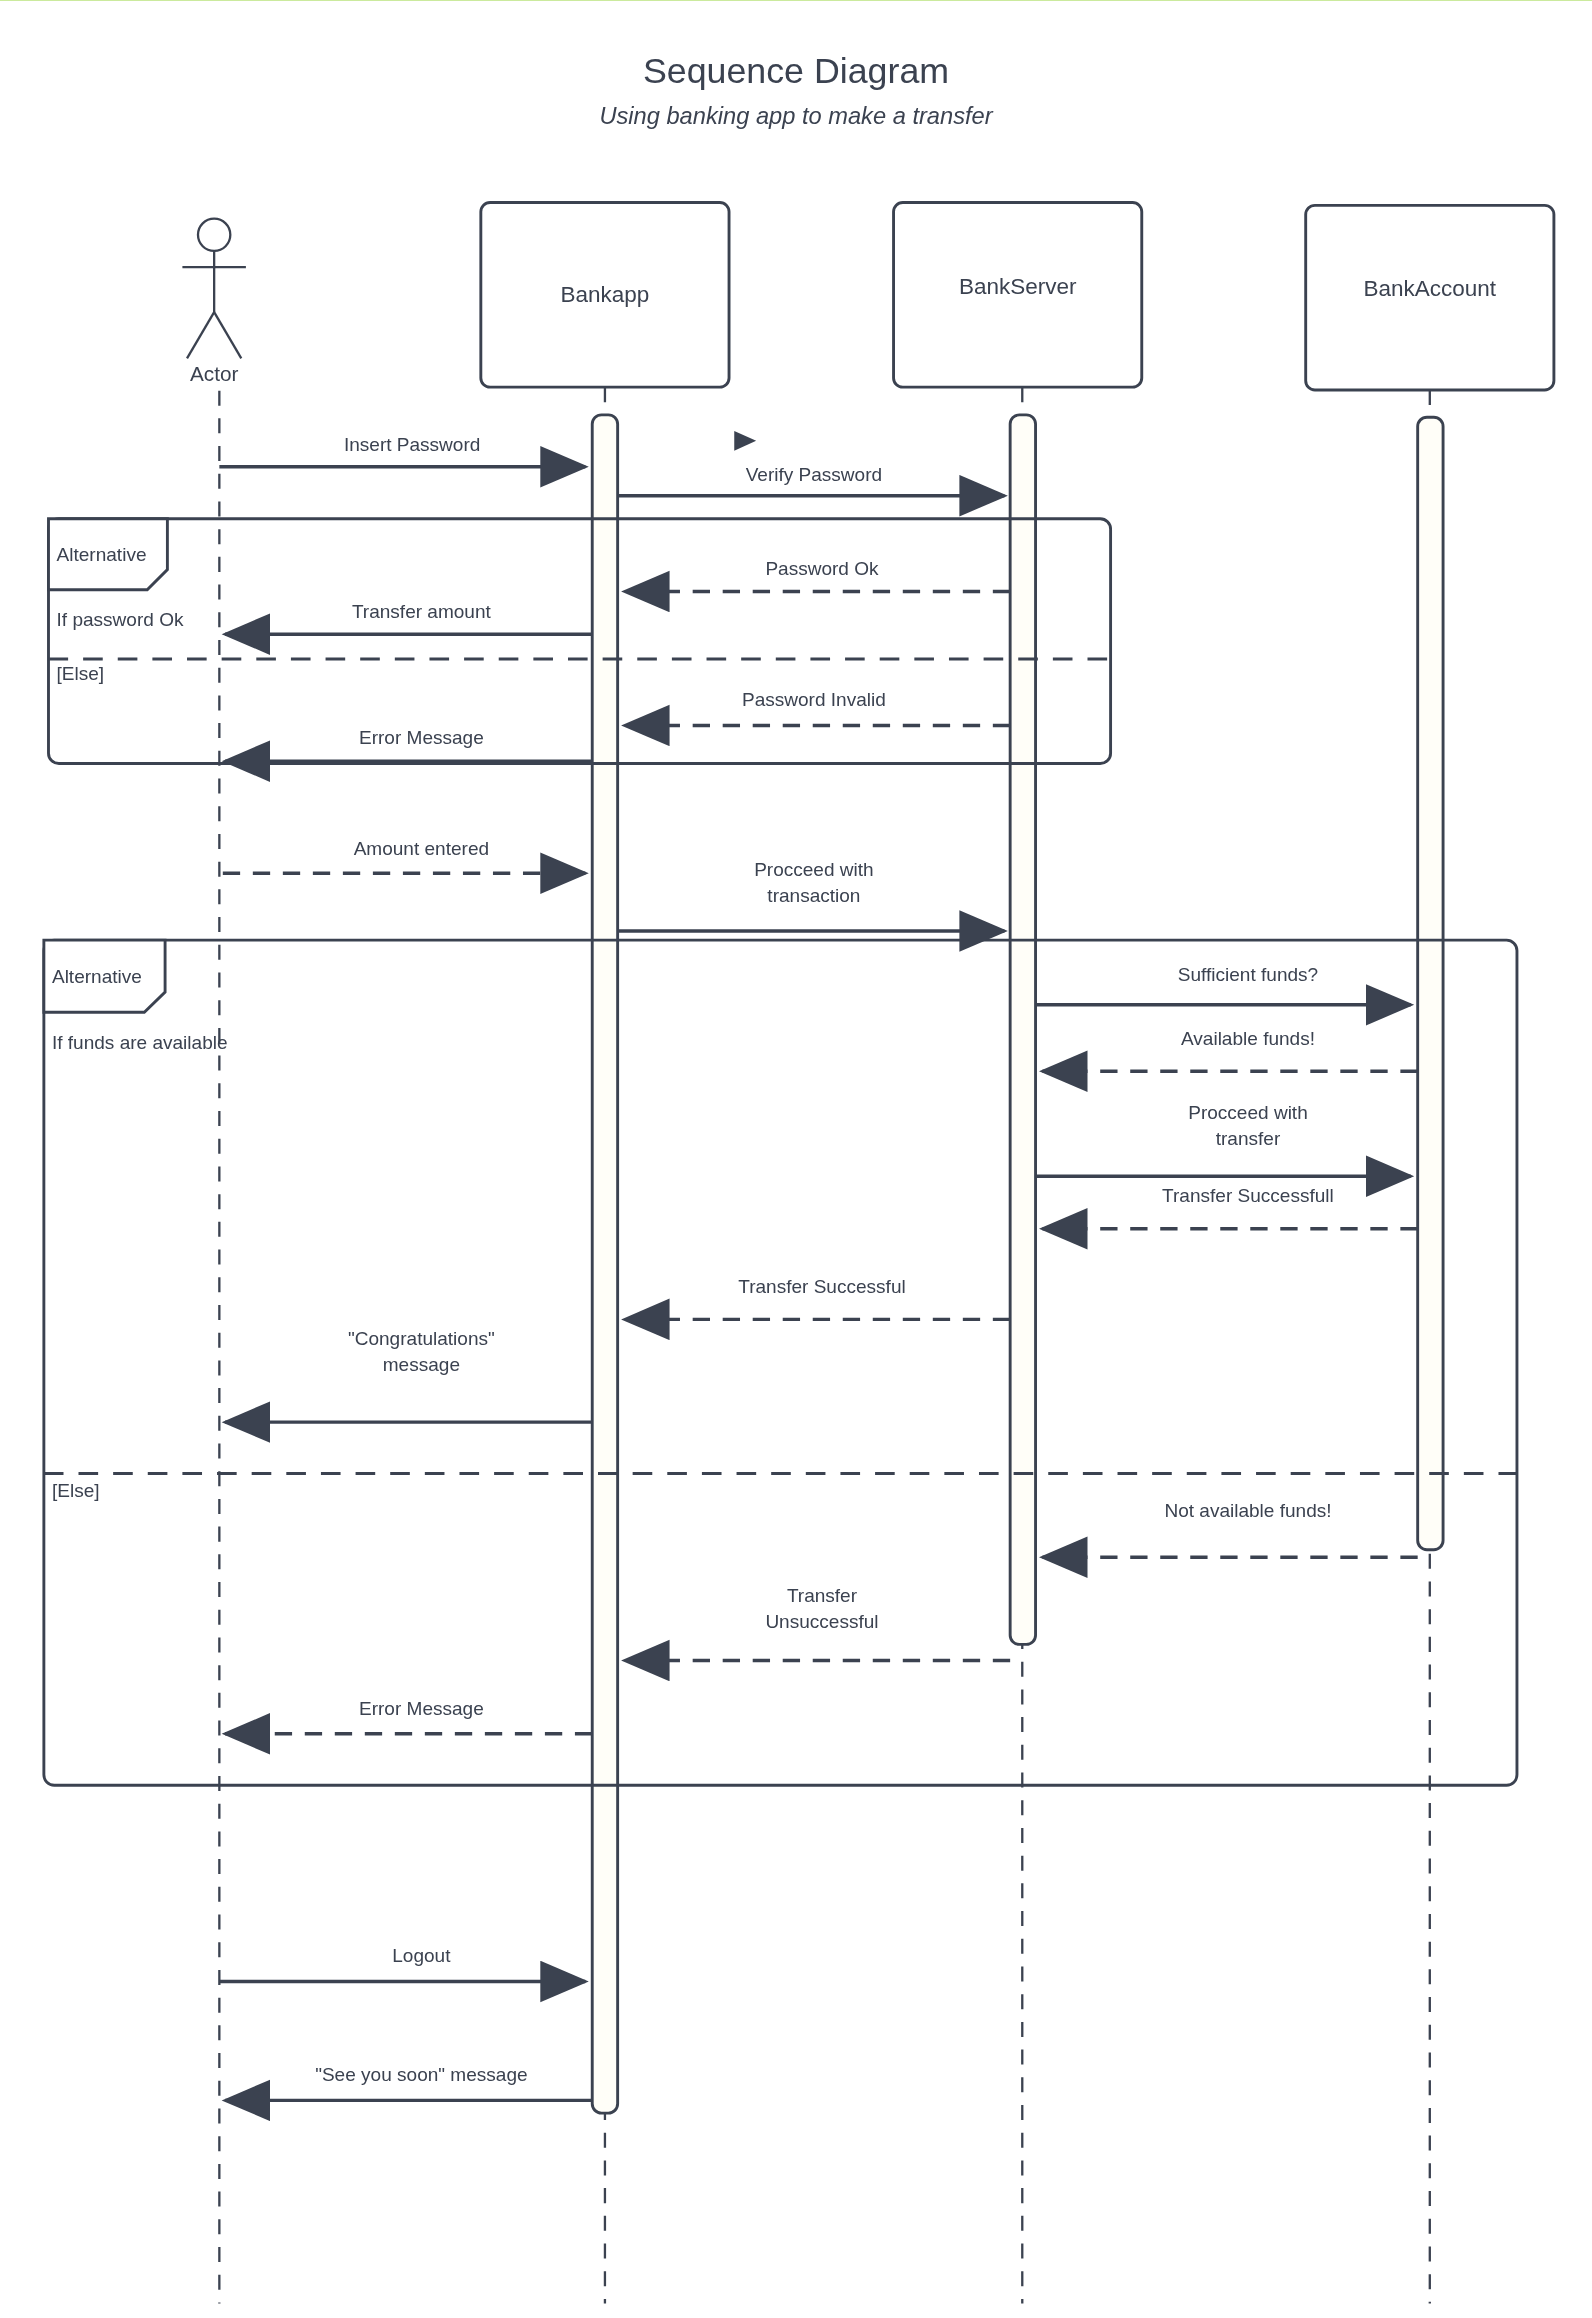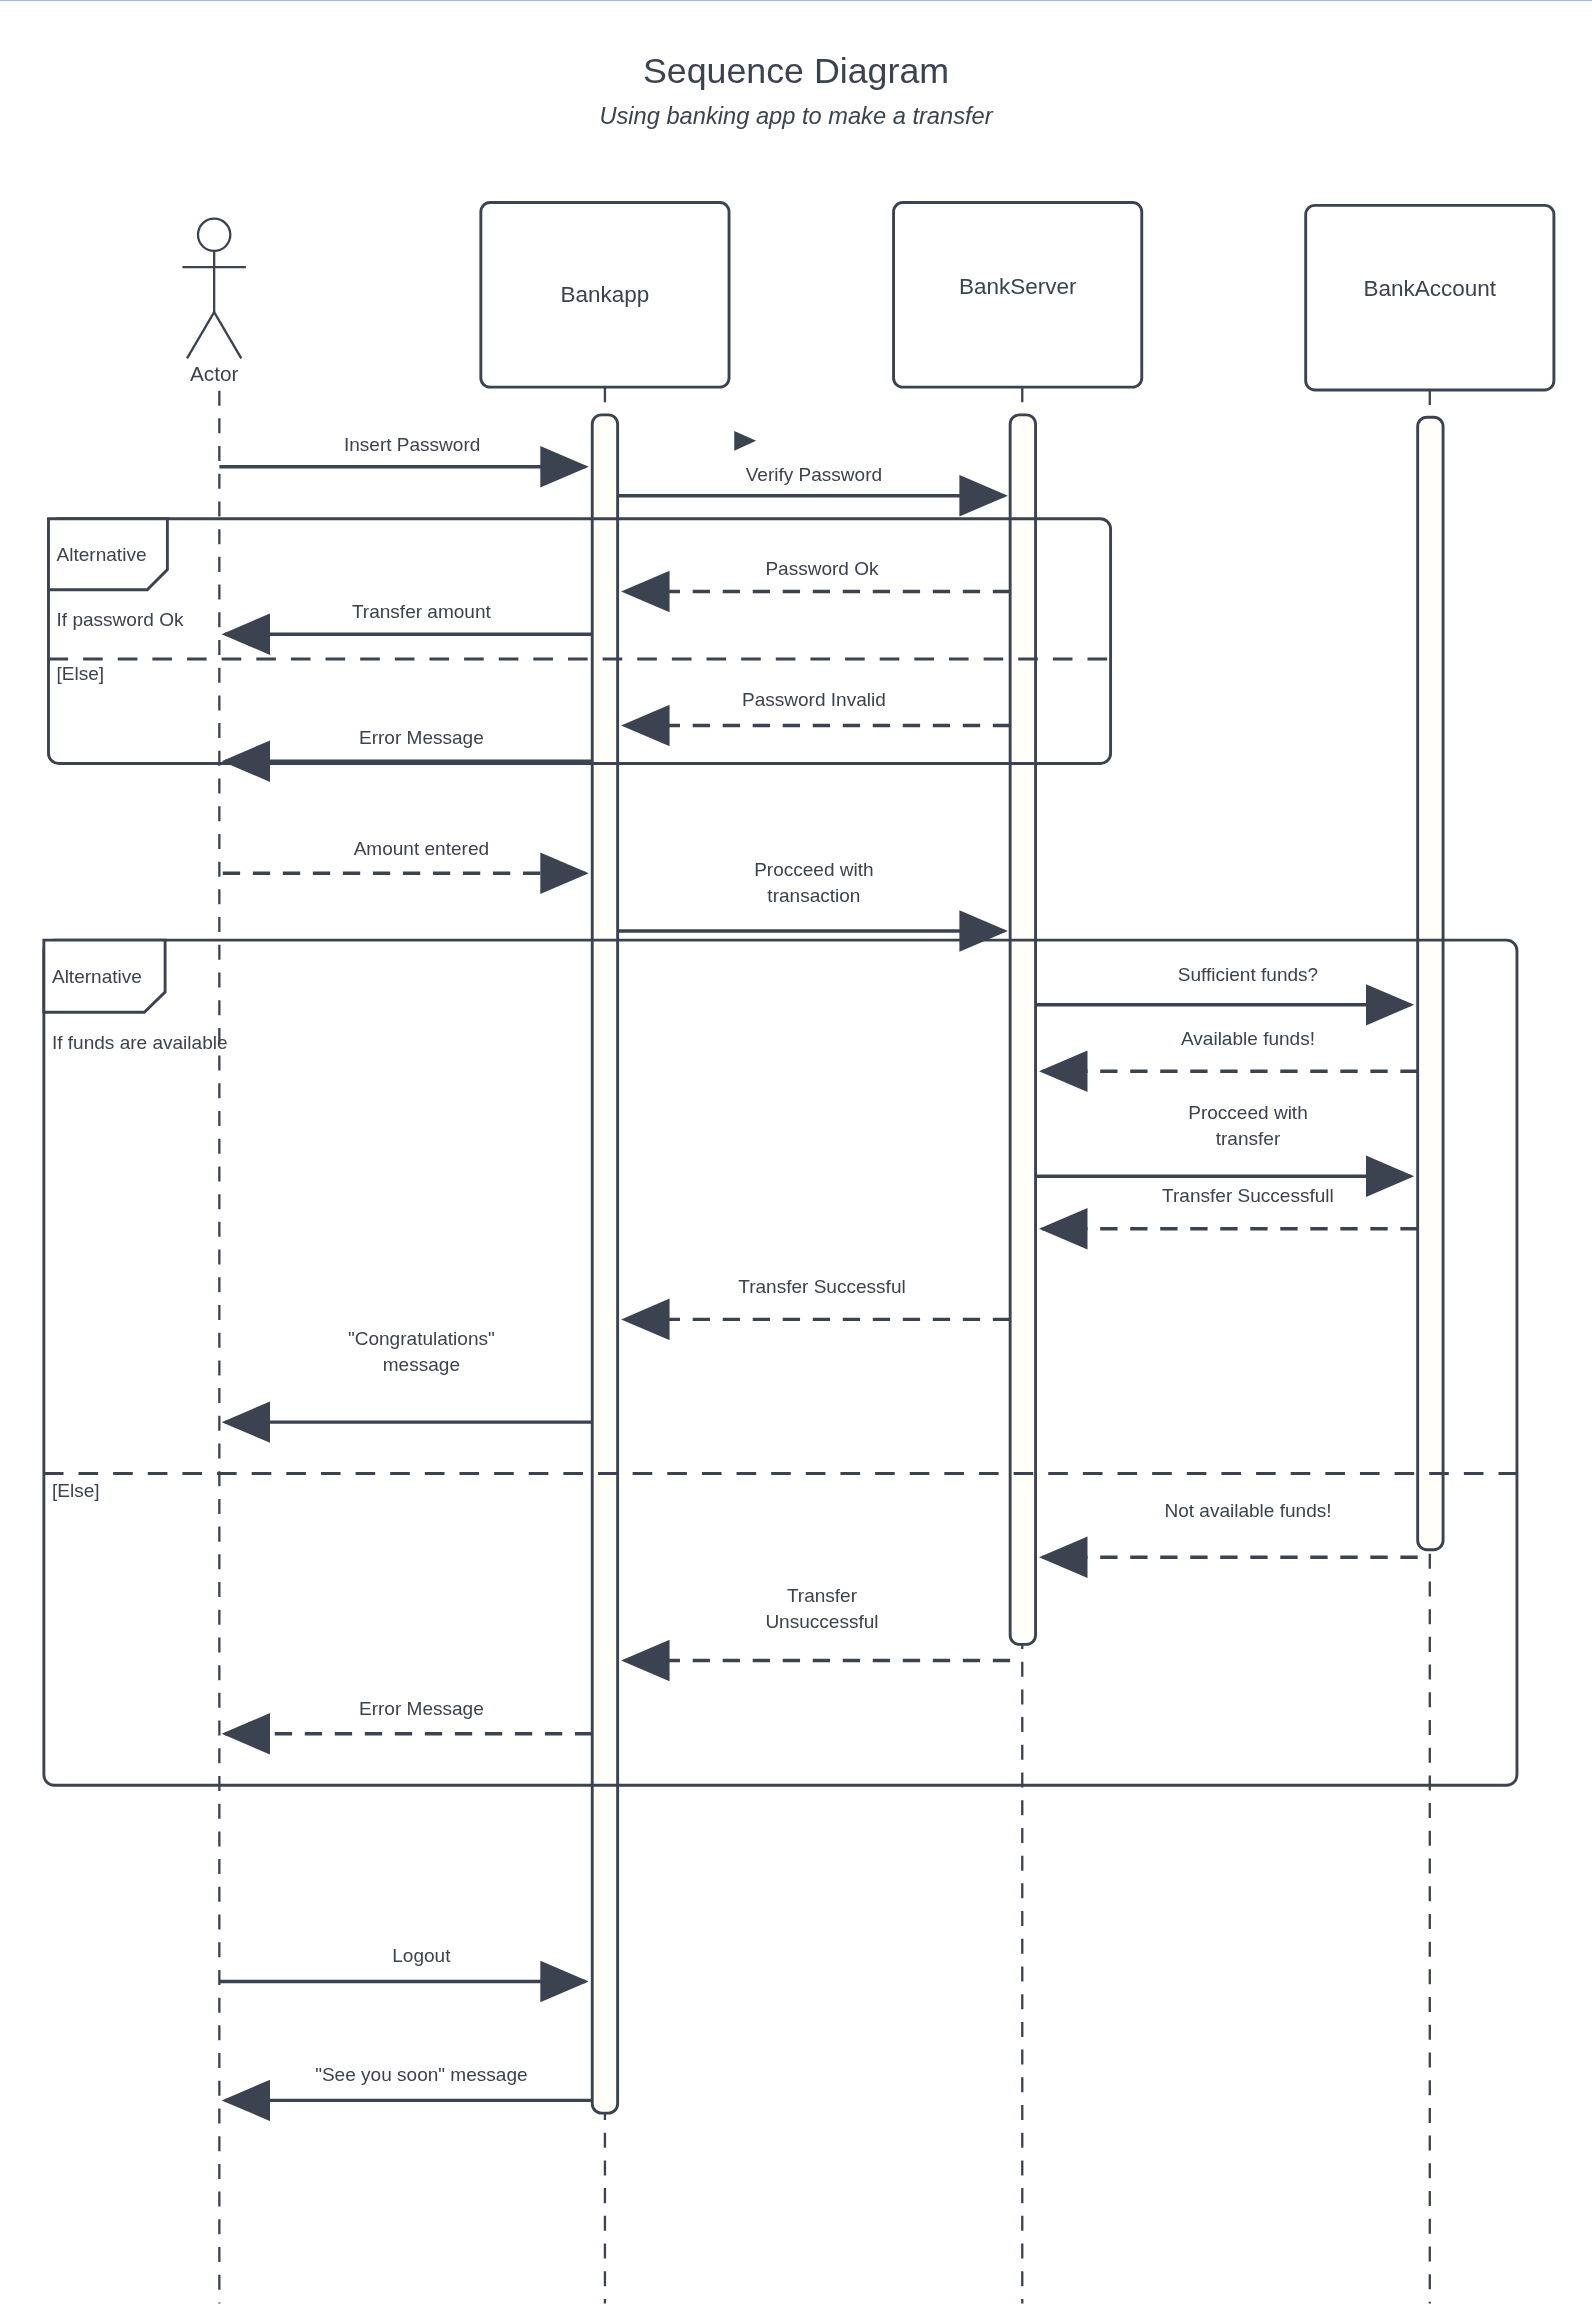--- a/index.html
+++ b/index.html
@@ -1,17 +1,17 @@
 <!DOCTYPE html>
 <html style="font-size:9.2px"><head>
 <meta charset="utf-8">
 <style>
   html,body{margin:0;padding:0;background:#ffffff;}
   body{width:1592px;height:2319px;font-family:"Liberation Sans",sans-serif;overflow:hidden;}
-  #stage{position:relative;width:1592px;height:2319px;background:#1d4ed8;}
+  #stage{position:relative;width:1592px;height:2319px;background:#84cc16;}
   svg{display:block;}
   .ttl{font-family:"Liberation Sans",sans-serif;font-size:62px;fill:#3b4250;}
   .sub{font-family:"Liberation Sans",sans-serif;font-size:41px;font-style:italic;fill:#3b4250;}
   .hdr{font-family:"Liberation Sans",sans-serif;font-size:39px;fill:#3b4250;}
   .msg{font-family:"Liberation Sans",sans-serif;font-size:33px;fill:#3b4250;}
   .frag{font-family:"Liberation Sans",sans-serif;font-size:33px;fill:#3b4250;}
   .actorlbl{font-family:"Liberation Sans",sans-serif;font-size:36px;fill:#3b4250;}
   .box{stroke:#3b4250;fill:#ffffff;stroke-width:5;}
   .act{stroke:#3b4250;fill:#fffef8;stroke-width:5;}
   .life{stroke:#3b4250;stroke-width:4;stroke-dasharray:26 22;fill:none;}

